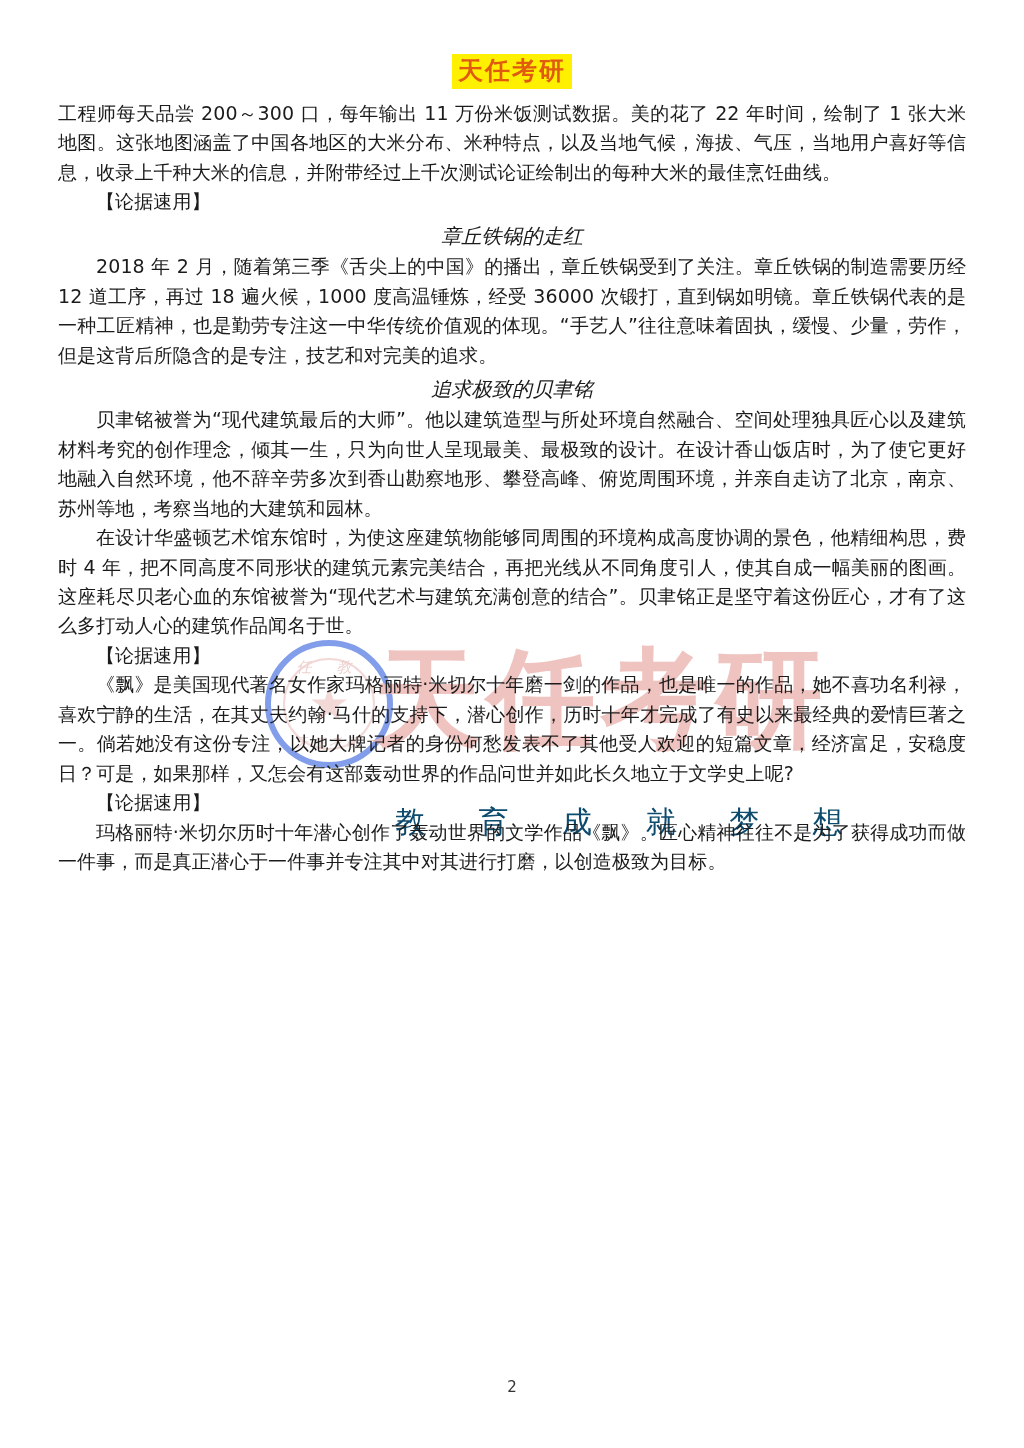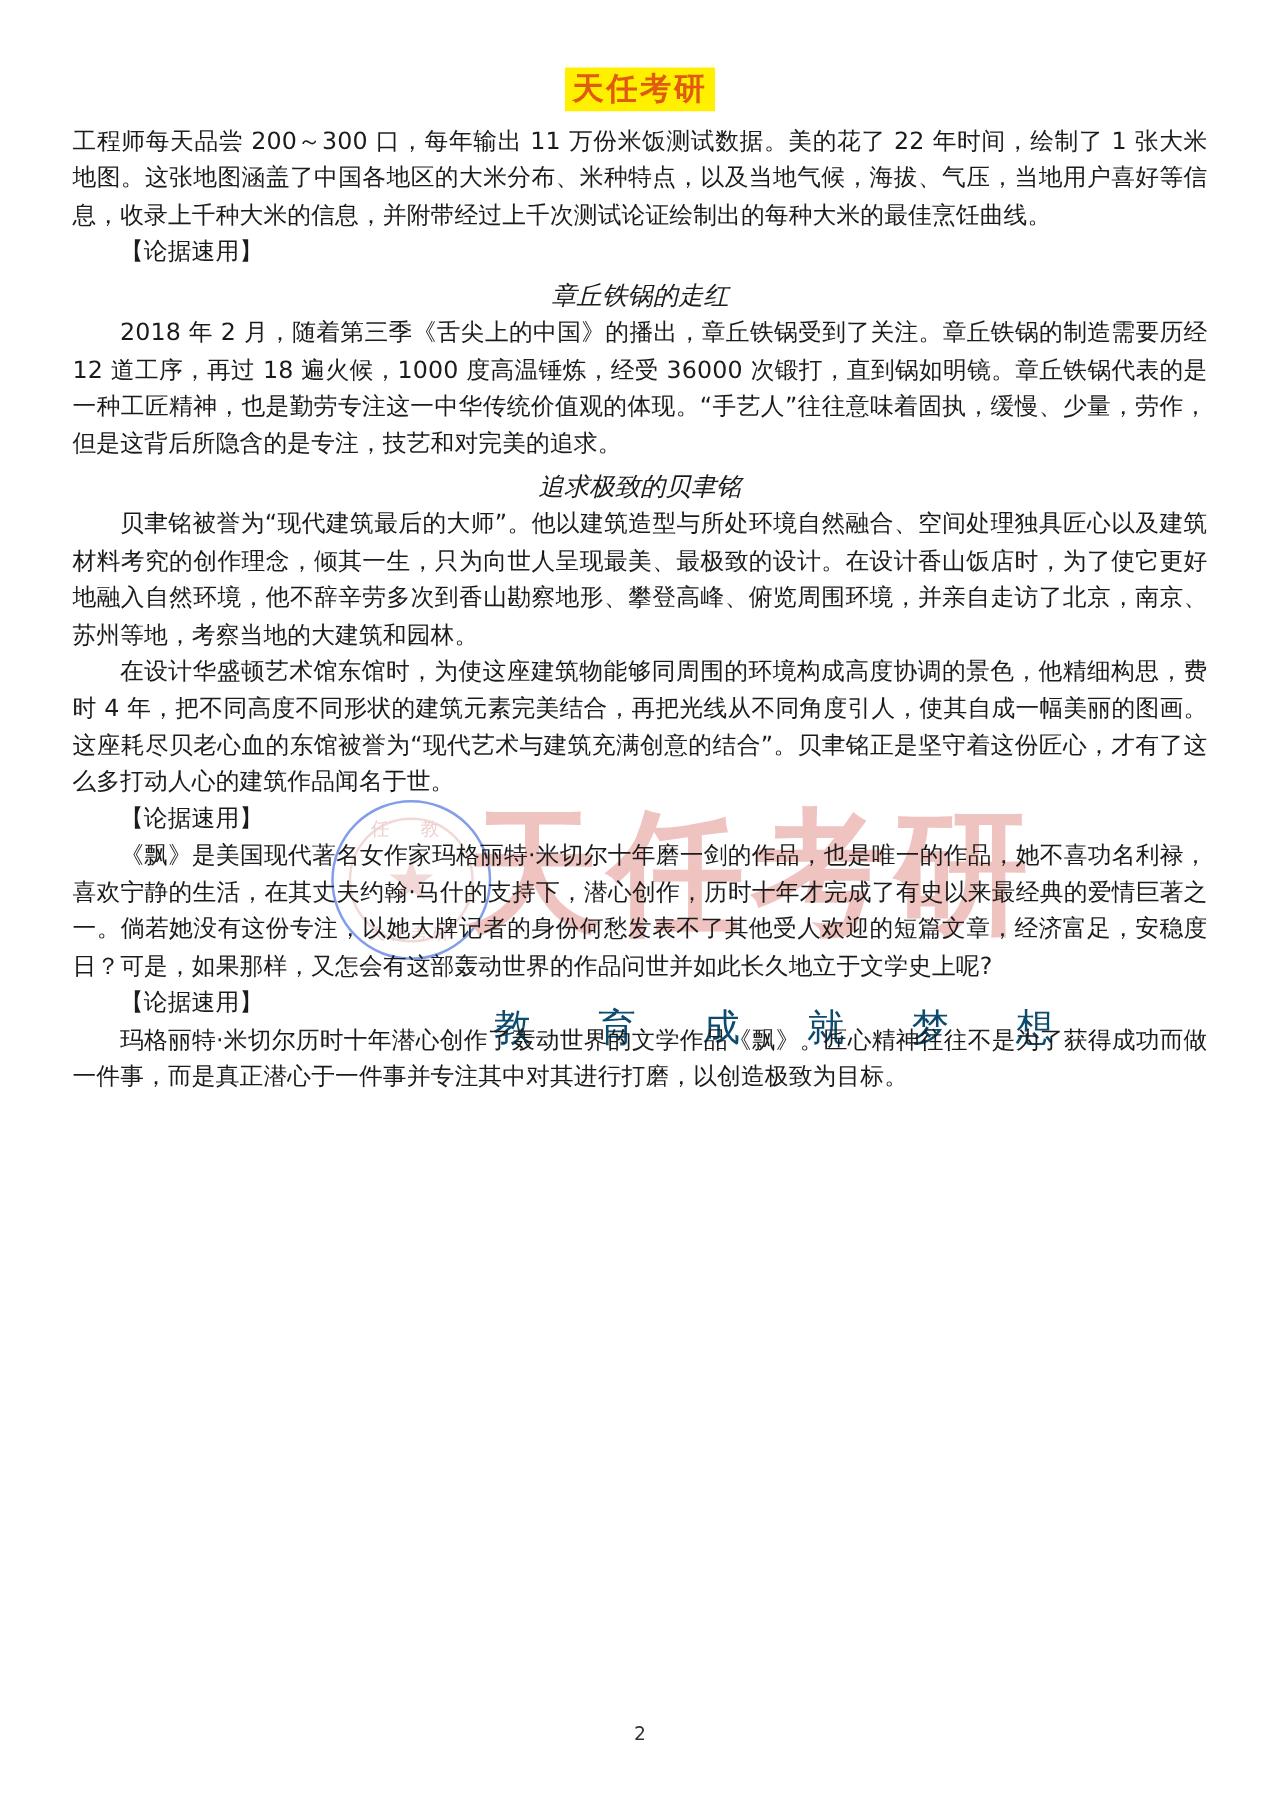--- a/index.html
+++ b/index.html
@@ -29,24 +29,25 @@
     pointer-events: none;
     z-index: 0;
     opacity: 1;
   }
   .wm-seal {
     position: absolute;
     left: 10px;
     top: 2px;
     width: 128px;
     height: 128px;
-    border: 2px solid #1d4ed8;
+    border: 6px solid #1d4ed8;
     border-radius: 50%;
     box-sizing: border-box;
     opacity: .55;
+    font-style: italic;
   }
   .wm-seal::before {
     content: "";
     position: absolute;
     left: 12px;
     top: 12px;
     right: 12px;
     bottom: 12px;
     border: 2px solid #e8b9b5;
     border-radius: 50%;

